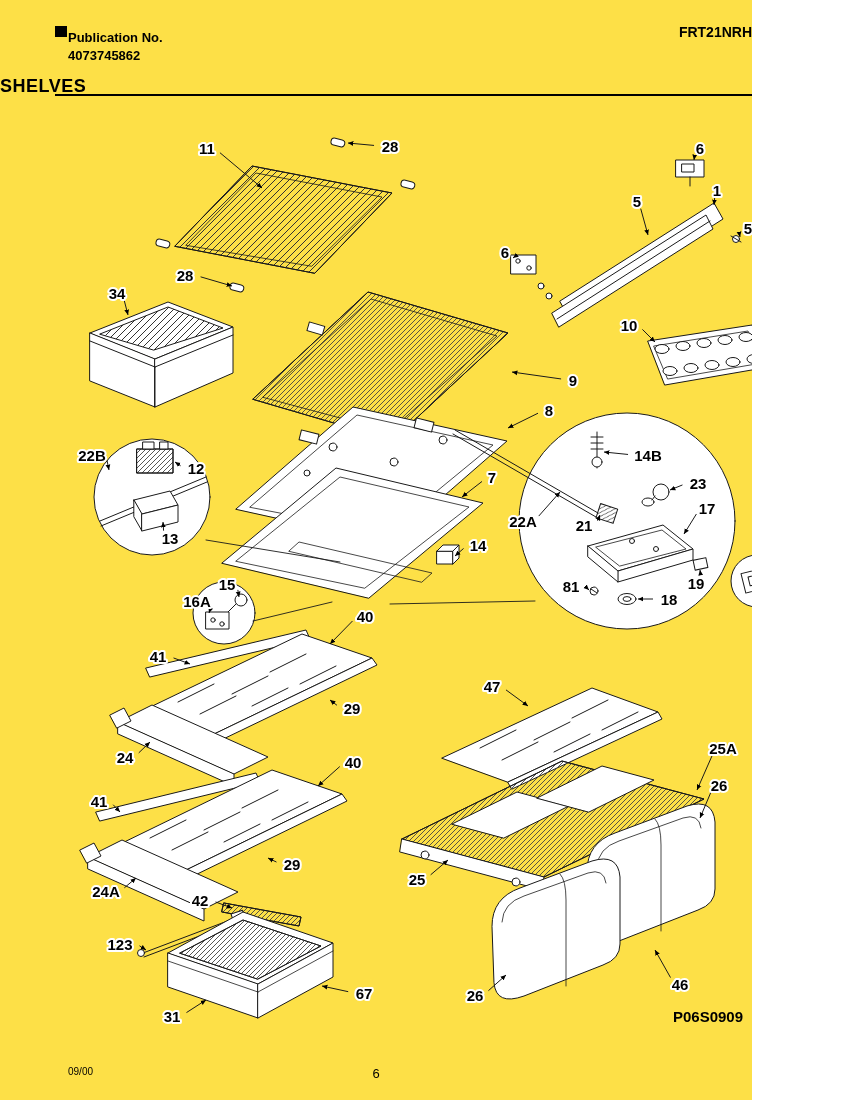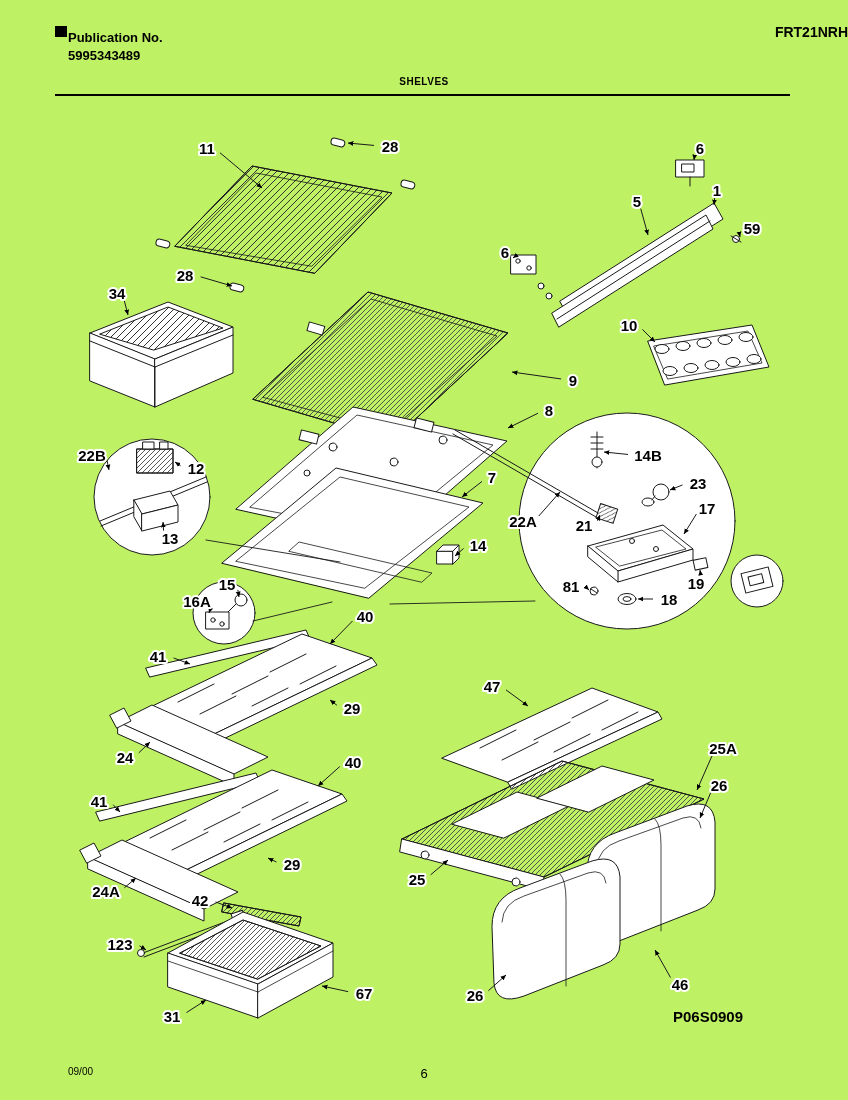--- a/index.html
+++ b/index.html
@@ -1,40 +1,40 @@
 <!DOCTYPE html>
 <html><head>
 <meta charset="utf-8">
 <title>Parts Diagram</title>
 <style>
   *{box-sizing:border-box;margin:0;padding:0}
   body{margin:0;background:#fff;font-family:"Liberation Sans",sans-serif;color:#000}
-  .page{position:relative;width:848px;height:1100px;background:#bef264;overflow:hidden}
+  .page{position:relative;width:752px;height:1100px;background:#fde047;overflow:hidden}
   .corner-mark{position:absolute;left:55px;top:26px;width:12px;height:11px;background:#000}
   .pub-label{position:absolute;left:68px;top:30px;font-size:13px;font-weight:bold}
   .pub-number{position:absolute;left:68px;top:48px;font-size:13px;font-weight:bold}
   .model{position:absolute;left:0;top:24px;width:100%;text-align:right;font-size:14px;font-weight:bold}
-  .section-title{position:absolute;left:0;top:76px;width:100%;text-align:center;font-size:10px;font-weight:bold;letter-spacing:.5px}
+  .section-title{position:absolute;left:0;top:76px;width:100%;text-align:left;font-size:18px;font-weight:bold;letter-spacing:.5px}
   .header-rule{position:absolute;left:55px;top:94px;width:735px;height:2px;background:#000}
   .footer-date{position:absolute;left:68px;top:1066px;font-size:10px}
   .footer-page{position:absolute;left:0;top:1066px;width:100%;text-align:center;font-size:13px}
   svg.diagram{position:absolute;left:0;top:0}
   .callout{font:bold 15px "Liberation Sans",sans-serif;fill:#000;text-anchor:middle;dominant-baseline:central;
            paint-order:stroke;stroke:#fff;stroke-width:4px;stroke-linejoin:round}
   .leader{stroke:#1a1a1a;stroke-width:1;marker-end:url(#arr)}
   .diagram-code{font:bold 15px "Liberation Sans",sans-serif;fill:#000;text-anchor:middle}
 </style>
 </head>
 <body>
 
 <div class="page">
 
   <div class="corner-mark"></div>
   <div class="pub-label">Publication No.</div>
-  <div class="pub-number">5995343489</div>
+  <div class="pub-number">4073745862</div>
   <div class="model">FRT21NRH</div>
   <div class="section-title">SHELVES</div>
   <div class="header-rule"></div>
 
   <svg class="diagram" width="848" height="1100" viewBox="0 0 848 1100">
     <defs>
       <marker id="arr" viewBox="0 0 10 10" refX="9" refY="5" markerWidth="6" markerHeight="6" orient="auto-start-reverse">
         <path d="M0,1 L9,5 L0,9 z" fill="#000"></path>
       </marker>
       <pattern id="wirehatch" width="7" height="7" patternUnits="userSpaceOnUse">

